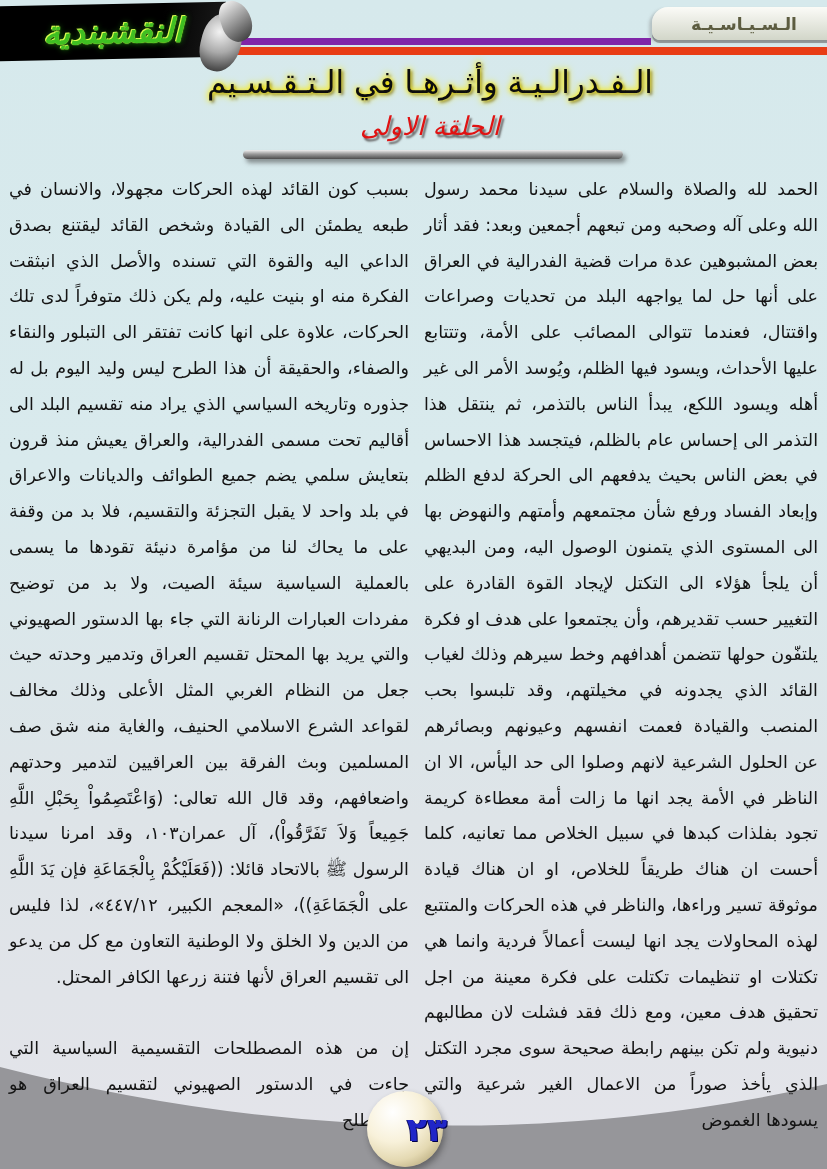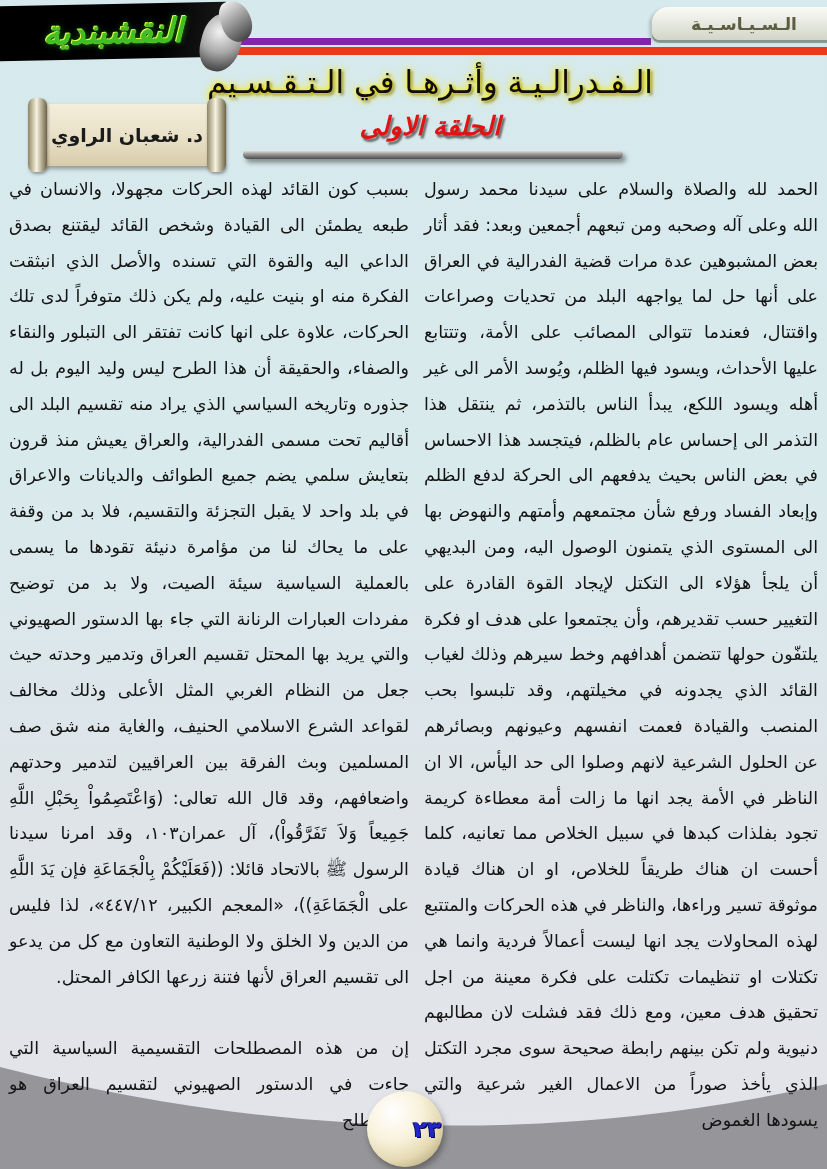--- a/index.html
+++ b/index.html
@@ -48,21 +48,21 @@
     border-radius:40% 60% 50% 50%;transform:rotate(-18deg);
   }
   
   .article-title{
     position:absolute;top:64px;left:120px;width:620px;z-index:4;
     text-align:center;font-size:31px;font-weight:normal;color:#0d0d0d;
     text-shadow:0 0 5px #ffec00,0 0 9px #ffec00,2px 2px 3px #666;
   }
   .episode{
     position:absolute;top:111px;left:220px;width:420px;z-index:4;
-    text-align:center;font-size:26px;font-weight:bold;font-style:italic;color:#e01212;
+    text-align:center;font-size:26px;font-weight:normal;font-style:italic;color:#e01212;
     text-shadow:2px 3px 2px #6a6a6a;
   }
   .divider{
     position:absolute;top:150px;left:243px;width:380px;height:9px;z-index:3;
     border-radius:5px;
     background:linear-gradient(180deg,#f0f0f0,#9a9a9a 45%,#4d4d4d);
     box-shadow:3px 4px 4px rgba(60,60,60,.5);
   }
   
   .scroll{position:absolute;top:98px;left:28px;width:198px;height:74px;z-index:4;}
@@ -91,21 +91,21 @@
   
   .swoosh{position:absolute;left:0;bottom:0;z-index:1;display:block;}
   .page-ball{
     position:absolute;left:367px;top:1091px;width:76px;height:76px;z-index:7;
     border-radius:50%;
     background:radial-gradient(circle at 34% 28%,#ffffff,#f8f1da 40%,#e4d9b2 65%,#b5a779 88%,#8e7f55);
     box-shadow:2px 4px 6px rgba(40,40,40,.45);
     display:flex;align-items:center;justify-content:center;
   }
   .page-number{
-    font-size:23px;font-weight:bold;color:#2026c8;
+    font-size:33px;font-weight:bold;color:#2026c8;
     text-shadow:1px 1px 0 #00004a,-1px 0 0 #101060;
     margin-left:44px;
   }
 </style>
 </head>
 <body>
 
 <div class="page">
 
   <div class="purple-line"></div>
@@ -120,27 +120,20 @@
   </div>
   <div class="curl">
     <div class="lobe1"></div>
     <div class="lobe2"></div>
   </div>
 
   <div class="article-title">الـفـدرالـيـة وأثـرهـا في الـتـقـسـيم</div>
   <div class="episode">الحلقة الاولى</div>
   <div class="divider"></div>
 
-  <div class="scroll">
-    <div class="scroll-body">
-      <span class="author-name">د. شعبان الراوي</span>
-    </div>
-    <div class="roll left"></div>
-    <div class="roll right"></div>
-  </div>
 
   <div class="col col-first">
     <p>الحمد لله والصلاة والسلام على سيدنا محمد رسول الله وعلى آله وصحبه ومن تبعهم أجمعين وبعد: فقد أثار بعض المشبوهين عدة مرات قضية الفدرالية في العراق على أنها حل لما يواجهه البلد من تحديات وصراعات واقتتال، فعندما تتوالى المصائب على الأمة، وتتتابع عليها الأحداث، ويسود فيها الظلم، ويُوسد الأمر الى غير أهله ويسود اللكع، يبدأ الناس بالتذمر، ثم ينتقل هذا التذمر الى إحساس عام بالظلم، فيتجسد هذا الاحساس في بعض الناس بحيث يدفعهم الى الحركة لدفع الظلم وإبعاد الفساد ورفع شأن مجتمعهم وأمتهم والنهوض بها الى المستوى الذي يتمنون الوصول اليه، ومن البديهي أن يلجأ هؤلاء الى التكتل لإيجاد القوة القادرة على التغيير حسب تقديرهم، وأن يجتمعوا على هدف او فكرة يلتفّون حولها تتضمن أهدافهم وخط سيرهم وذلك لغياب القائد الذي يجدونه في مخيلتهم، وقد تلبسوا بحب المنصب والقيادة فعمت انفسهم وعيونهم وبصائرهم عن الحلول الشرعية لانهم وصلوا الى حد اليأس، الا ان الناظر في الأمة يجد انها ما زالت أمة معطاءة كريمة تجود بفلذات كبدها في سبيل الخلاص مما تعانيه، كلما أحست ان هناك طريقاً للخلاص، او ان هناك قيادة موثوقة تسير وراءها، والناظر في هذه الحركات والمتتبع لهذه المحاولات يجد انها ليست أعمالاً فردية وانما هي تكتلات او تنظيمات تكتلت على فكرة معينة من اجل تحقيق هدف معين، ومع ذلك فقد فشلت لان مطالبهم دنيوية ولم تكن بينهم رابطة صحيحة سوى مجرد التكتل الذي يأخذ صوراً من الاعمال الغير شرعية والتي يسودها الغموض</p>
   </div>
 
   <div class="col col-second">
     <p>بسبب كون القائد لهذه الحركات مجهولا، والانسان في طبعه يطمئن الى القيادة وشخص القائد ليقتنع بصدق الداعي اليه والقوة التي تسنده والأصل الذي انبثقت الفكرة منه او بنيت عليه، ولم يكن ذلك متوفراً لدى تلك الحركات، علاوة على انها كانت تفتقر الى التبلور والنقاء والصفاء، والحقيقة أن هذا الطرح ليس وليد اليوم بل له جذوره وتاريخه السياسي الذي يراد منه تقسيم البلد الى أقاليم تحت مسمى الفدرالية، والعراق يعيش منذ قرون بتعايش سلمي يضم جميع الطوائف والديانات والاعراق في بلد واحد لا يقبل التجزئة والتقسيم، فلا بد من وقفة على ما يحاك لنا من مؤامرة دنيئة تقودها ما يسمى بالعملية السياسية سيئة الصيت، ولا بد من توضيح مفردات العبارات الرنانة التي جاء بها الدستور الصهيوني والتي يريد بها المحتل تقسيم العراق وتدمير وحدته حيث جعل من النظام الغربي المثل الأعلى وذلك مخالف لقواعد الشرع الاسلامي الحنيف، والغاية منه شق صف المسلمين وبث الفرقة بين العراقيين لتدمير وحدتهم واضعافهم، وقد قال الله تعالى: (وَاعْتَصِمُواْ بِحَبْلِ اللَّهِ جَمِيعاً وَلاَ تَفَرَّقُواْ)، آل عمران١٠٣، وقد امرنا سيدنا الرسول ﷺ بالاتحاد قائلا: ((فَعَلَيْكُمْ بِالْجَمَاعَةِ فإن يَدَ اللَّهِ على الْجَمَاعَةِ))، «المعجم الكبير، ٤٤٧/١٢»، لذا فليس من الدين ولا الخلق ولا الوطنية التعاون مع كل من يدعو الى تقسيم العراق لأنها فتنة زرعها الكافر المحتل.</p>
     <p>إن من هذه المصطلحات التقسيمية السياسية التي جاءت في الدستور الصهيوني لتقسيم العراق هو المصطلح</p>
   </div>
 

